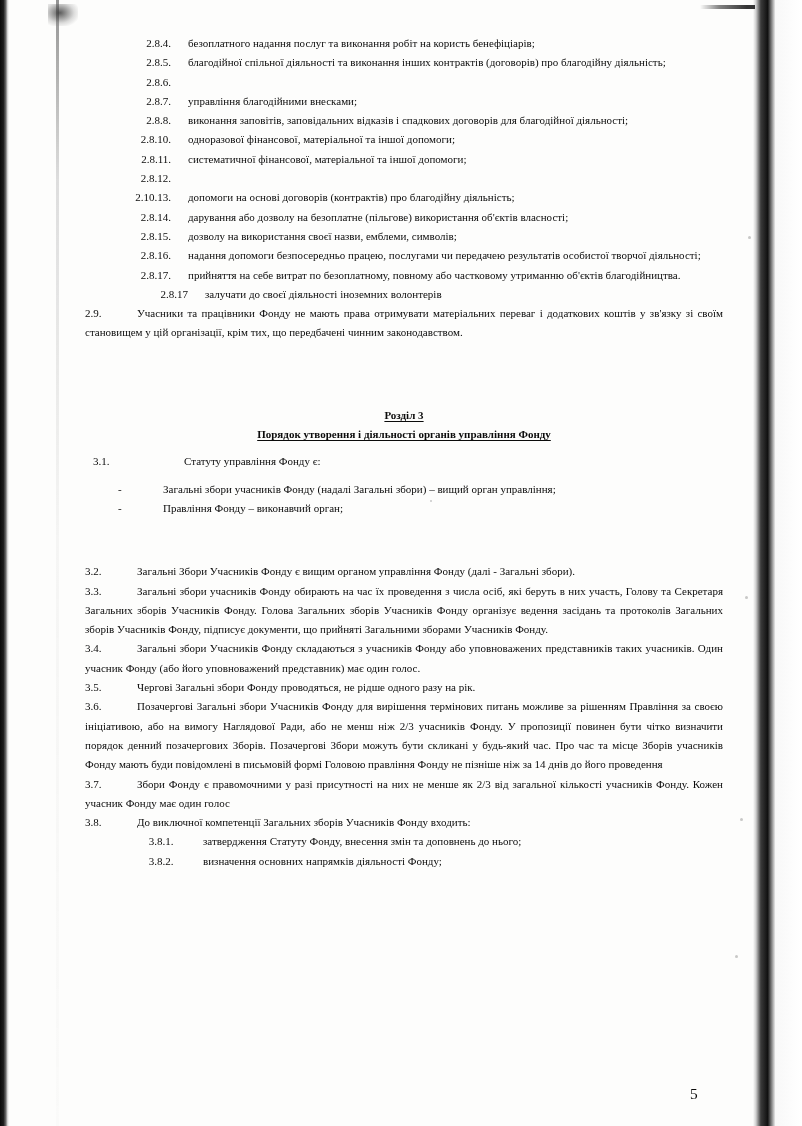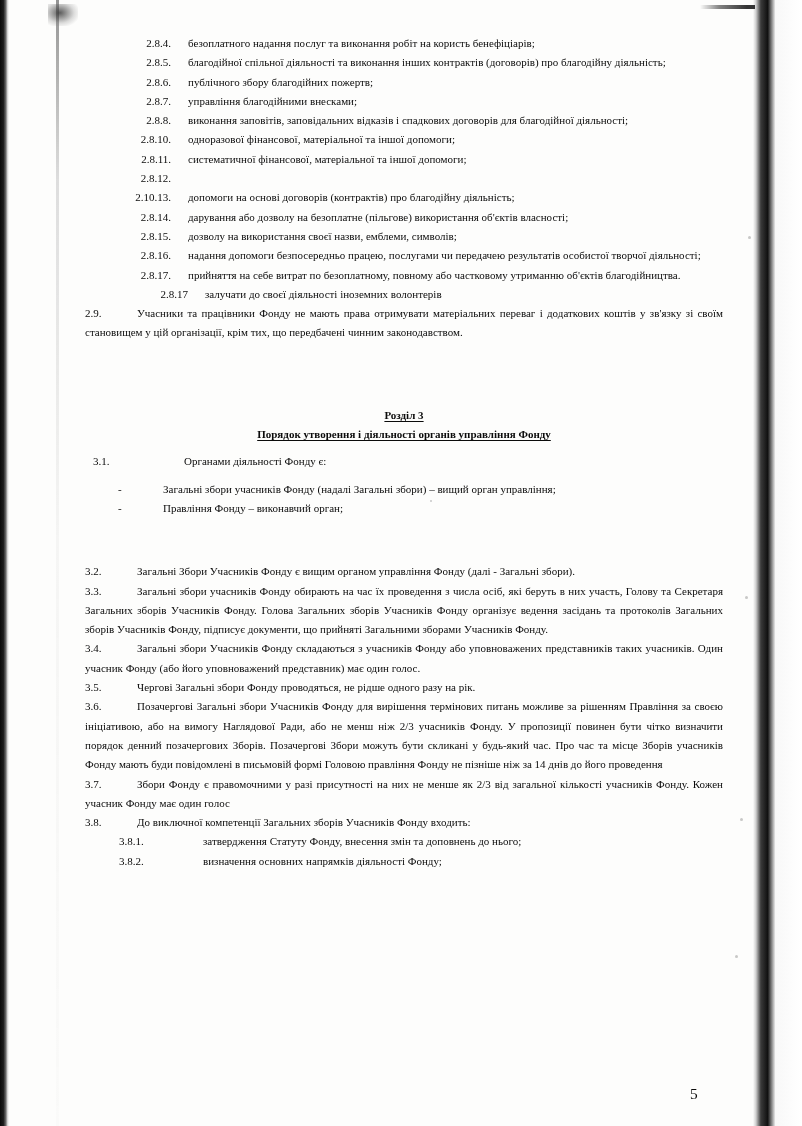--- a/index.html
+++ b/index.html
@@ -134,21 +134,21 @@
   .bullet.nojust { text-align: left; }
 
   
   .sub {
     display: flex;
     align-items: flex-start;
   }
   .sub .snum {
     flex: 0 0 auto;
     width: 118px;
-    text-align: left;
+    text-align: center;
     padding-left: 34px;
     box-sizing: border-box;
   }
   .sub .stxt { flex: 1 1 auto; text-align: left; }
 
   .gap-lg { height: 44px; }
   .gap-md { height: 19px; }
 
   .heading {
     text-align: center;
@@ -190,21 +190,20 @@
       <div class="row">
         <span class="num">2.8.4.</span>
         <span class="txt nojust">безоплатного надання послуг та виконання робіт на користь бенефіціарів;</span>
       </div>
       <div class="row">
         <span class="num">2.8.5.</span>
         <span class="txt">благодійної спільної діяльності та виконання інших контрактів (договорів) про благодійну діяльність;</span>
       </div>
       <div class="row">
         <span class="num">2.8.6.</span>
-        <span class="txt nojust">публічного збору благодійних пожертв;</span>
       </div>
       <div class="row">
         <span class="num">2.8.7.</span>
         <span class="txt nojust">управління благодійними внесками;</span>
       </div>
       <div class="row">
         <span class="num">2.8.8.</span>
         <span class="txt">виконання заповітів, заповідальних відказів і спадкових договорів для благодійної діяльності;</span>
       </div>
       <div class="row">
@@ -253,21 +252,21 @@
 
     <div class="heading">
       <span>Розділ 3</span>
     </div>
     <div class="heading">
       <span>Порядок утворення і діяльності органів управління Фонду</span>
     </div>
 
     <div class="para">
       <span class="pnum">3.1.</span>
-      <span class="ptxt nojust">Органами діяльності Фонду є:</span>
+      <span class="ptxt nojust">Статуту управління Фонду є:</span>
     </div>
 
     <div class="bullet">
       <span class="dash">-</span><span>Загальні збори учасників Фонду (надалі Загальні збори) – вищий орган управління;</span>
     </div>
     <div class="bullet nojust">
       <span class="dash">-</span><span>Правління Фонду  – виконавчий орган;</span>
     </div>
 
     <div class="gap-lg"></div>

